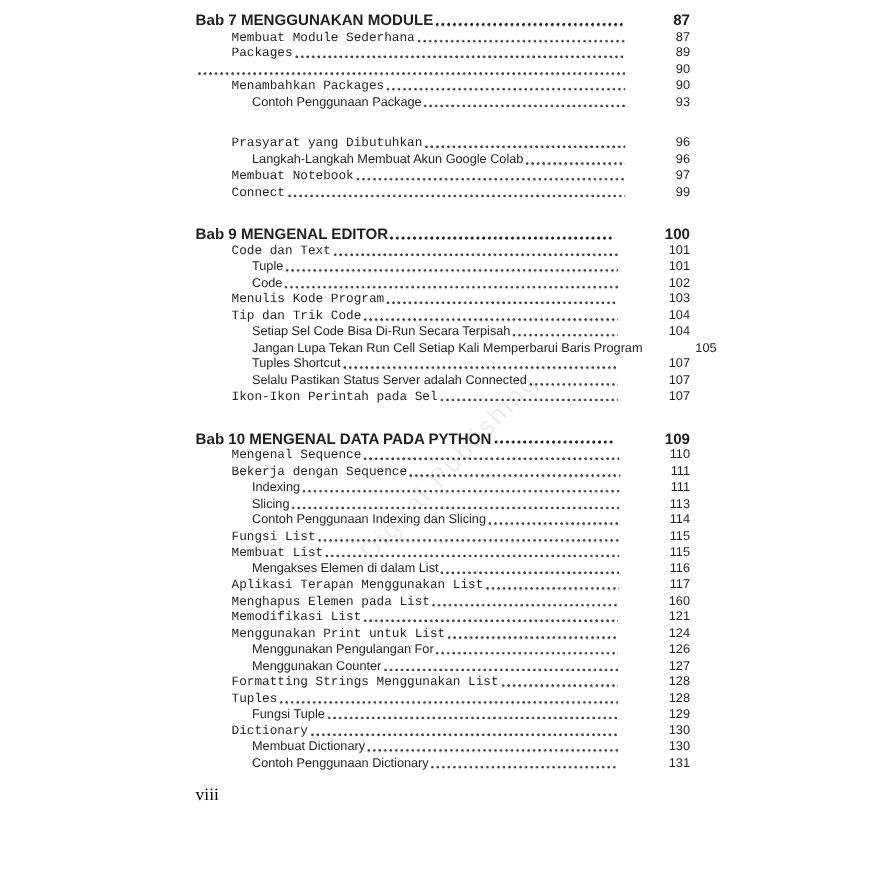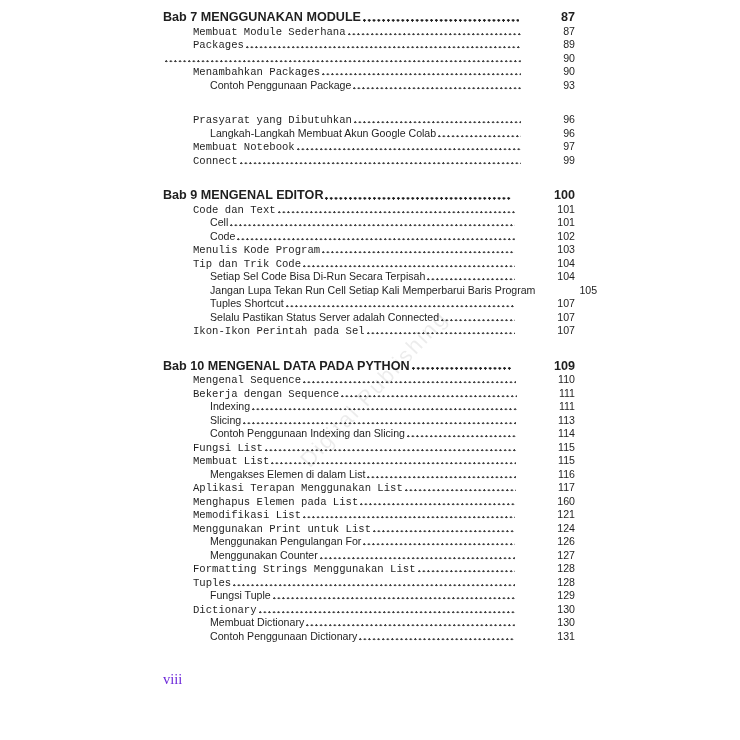--- a/index.html
+++ b/index.html
@@ -61,24 +61,24 @@
     background-position: left bottom;
   }
   .row.heading .leader {
     background-image: radial-gradient(circle at 1.4px 1.4px, #1f1f1f 1.1px, transparent 1.45px);
     background-size: 4.8px 3px;
     margin-bottom: 3px;
   }
   .pagenum { flex: 0 0 auto; text-align: right; padding-left: 41px; }
   .footer {
     position: absolute;
-    left: 163px; top: 671px;
+    left: 163px; top: 655px;
     font-family: "Liberation Serif", serif;
     font-size: 14.5px;
-    color: #6d28d9;
+    color: #000000;
   }
 </style>
 </head>
 <body>
 
 <div class="page">
   <div class="watermark">Digital Publishing</div>
 
   <main class="toc" id="toc">
       <section class="chapter">
@@ -139,21 +139,21 @@
           <span class="title">Bab 9 MENGENAL EDITOR</span>
           <span class="leader"></span>
           <span class="pagenum">100</span>
         </div>
         <div class="row lvl1">
           <span class="title">Code dan Text</span>
           <span class="leader"></span>
           <span class="pagenum">101</span>
         </div>
         <div class="row lvl2">
-          <span class="title">Cell</span>
+          <span class="title">Tuple</span>
           <span class="leader"></span>
           <span class="pagenum">101</span>
         </div>
         <div class="row lvl2">
           <span class="title">Code</span>
           <span class="leader"></span>
           <span class="pagenum">102</span>
         </div>
         <div class="row lvl1">
           <span class="title">Menulis Kode Program</span>

